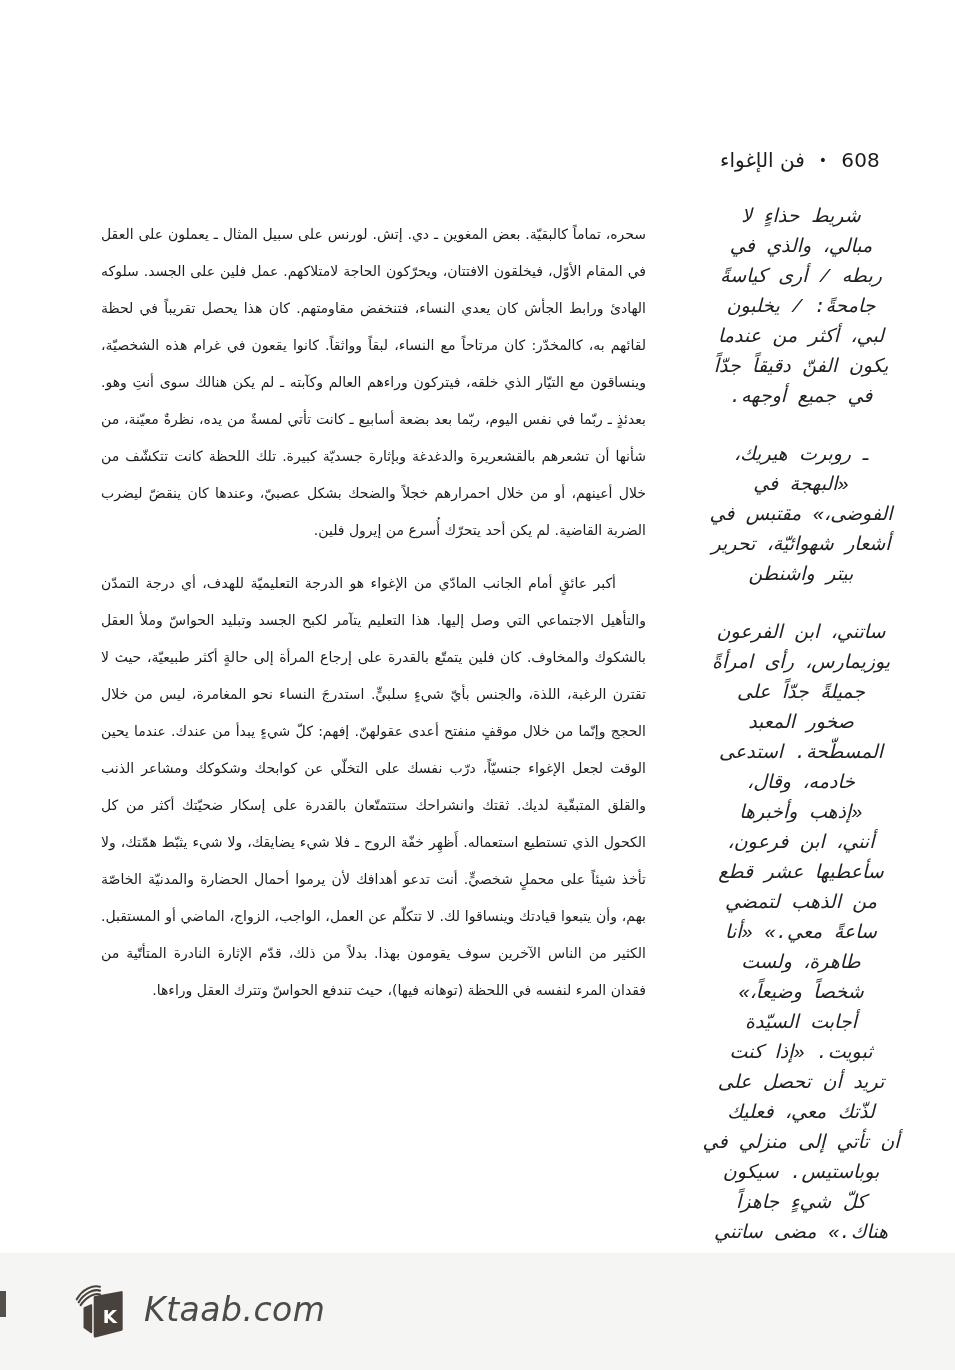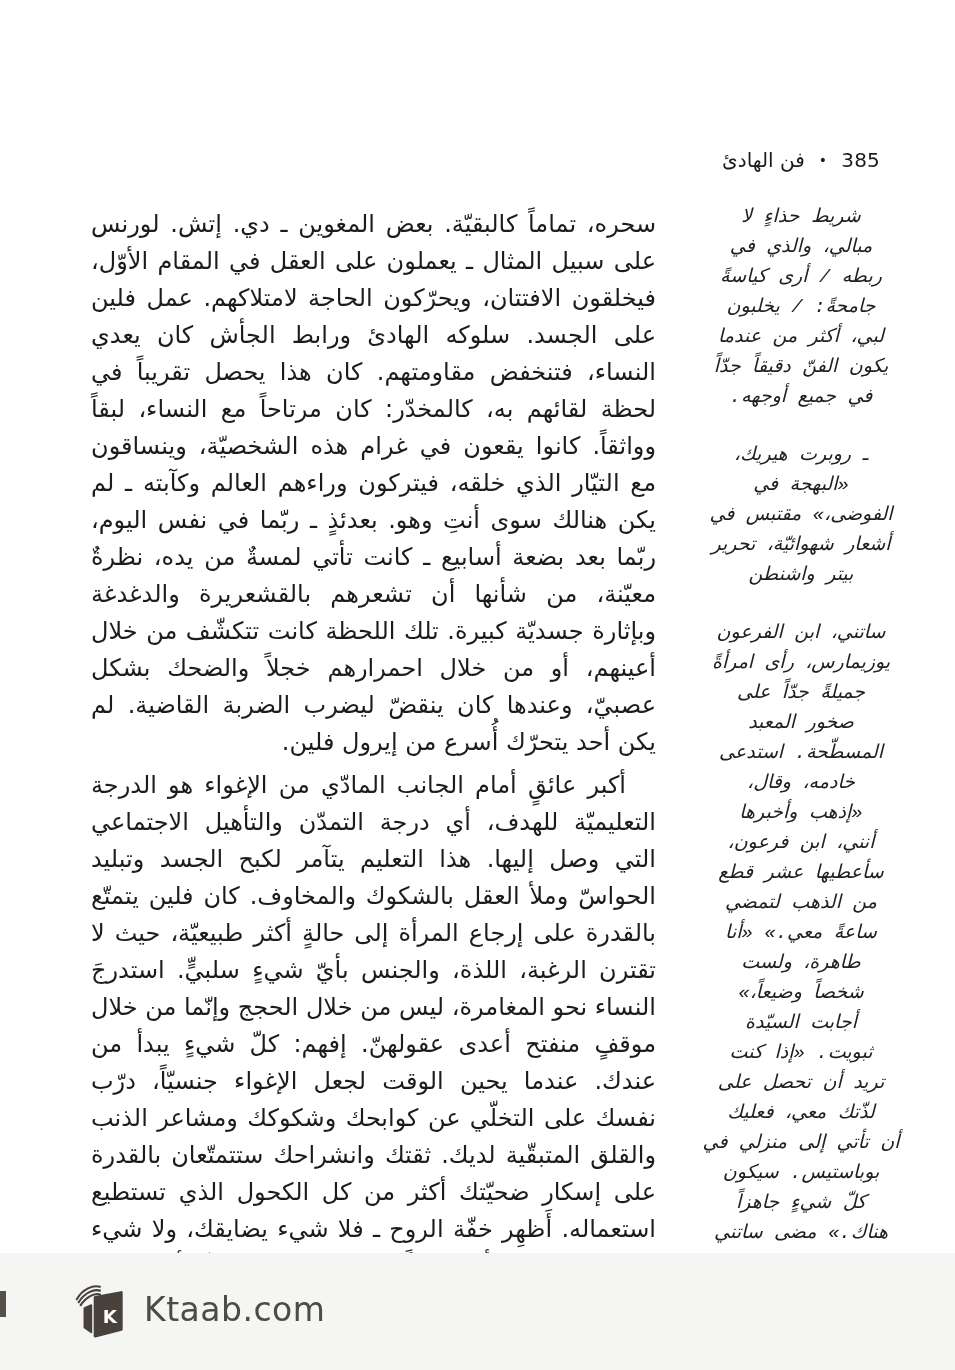--- a/index.html
+++ b/index.html
@@ -19,22 +19,22 @@
     align-items: center; gap: 14px;
     font-size: 20px; letter-spacing: 0.2px;
   }
   .running-head .bullet { font-size: 14px; line-height: 1; }
   
   .main-text {
     position: absolute; top: 200px; right: 293px;
     width: 577px; direction: rtl;
   }
   .main-text p {
-    margin: 6px;
-    font-size: 24px; line-height: 37px;
+    margin: 16px;
+    font-size: 14px; line-height: 37px;
     text-align: justify; text-justify: inter-word;
   }
   .main-text p.indent { text-indent: 30px; }
   
   .margin-notes {
     position: absolute; top: 202px; right: 40px;
     width: 228px; direction: rtl;
     font-style: italic;
     font-size: 19px; line-height: 30px;
     text-align: center; color: #23211f; font-family: Liberation Mono, monospace;
@@ -53,32 +53,32 @@
     width: 6px; height: 26px; background: #56504b;
   }
   .brand {
     position: absolute; left: 70px; top: 26px;
     display: flex; align-items: center; gap: 16px;
     cursor: pointer;
   }
   .brand svg { display: block; }
   .brand .brand-text {
     font-family: "DejaVu Sans", sans-serif;
-    font-size: 33px; color: #4d4b49; letter-spacing: 0.5px;
+    font-size: 33px; color: #4d4b49; letter-spacing: 0.5px; font-style: italic;
   }
 </style>
 </head>
 <body>
 
 <div class="page">
 
   <div class="running-head">
-    <span>385</span>
+    <span>608</span>
     <span class="bullet">•</span>
-    <span>فن الهادئ</span>
+    <span>فن الإغواء</span>
   </div>
 
   <div class="main-text">
     <p>سحره، تماماً كالبقيّة. بعض المغوين ـ دي. إتش. لورنس على سبيل المثال ـ يعملون على العقل في المقام الأوّل، فيخلقون الافتتان، ويحرّكون الحاجة لامتلاكهم. عمل فلين على الجسد. سلوكه الهادئ ورابط الجأش كان يعدي النساء، فتنخفض مقاومتهم. كان هذا يحصل تقريباً في لحظة لقائهم به، كالمخدّر: كان مرتاحاً مع النساء، لبقاً وواثقاً. كانوا يقعون في غرام هذه الشخصيّة، وينساقون مع التيّار الذي خلقه، فيتركون وراءهم العالم وكآبته ـ لم يكن هنالك سوى أنتِ وهو. بعدئذٍ ـ ربّما في نفس اليوم، ربّما بعد بضعة أسابيع ـ كانت تأتي لمسةٌ من يده، نظرةٌ معيّنة، من شأنها أن تشعرهم بالقشعريرة والدغدغة وبإثارة جسديّة كبيرة. تلك اللحظة كانت تتكشّف من خلال أعينهم، أو من خلال احمرارهم خجلاً والضحك بشكل عصبيّ، وعندها كان ينقضّ ليضرب الضربة القاضية. لم يكن أحد يتحرّك أُسرع من إيرول فلين.</p>
     <p class="indent">أكبر عائقٍ أمام الجانب المادّي من الإغواء هو الدرجة التعليميّة للهدف، أي درجة التمدّن والتأهيل الاجتماعي التي وصل إليها. هذا التعليم يتآمر لكبح الجسد وتبليد الحواسّ وملأ العقل بالشكوك والمخاوف. كان فلين يتمتّع بالقدرة على إرجاع المرأة إلى حالةٍ أكثر طبيعيّة، حيث لا تقترن الرغبة، اللذة، والجنس بأيّ شيءٍ سلبيٍّ. استدرجَ النساء نحو المغامرة، ليس من خلال الحجج وإنّما من خلال موقفٍ منفتح أعدى عقولهنّ. إفهم: كلّ شيءٍ يبدأ من عندك. عندما يحين الوقت لجعل الإغواء جنسيّاً، درّب نفسك على التخلّي عن كوابحك وشكوكك ومشاعر الذنب والقلق المتبقّية لديك. ثقتك وانشراحك ستتمتّعان بالقدرة على إسكار ضحيّتك أكثر من كل الكحول الذي تستطيع استعماله. أَظهِر خفّة الروح ـ فلا شيء يضايقك، ولا شيء يثبّط همّتك، ولا تأخذ شيئاً على محملٍ شخصيٍّ. أنت تدعو أهدافك لأن يرموا أحمال الحضارة والمدنيّة الخاصّة بهم، وأن يتبعوا قيادتك وينساقوا لك. لا تتكلّم عن العمل، الواجب، الزواج، الماضي أو المستقبل. الكثير من الناس الآخرين سوف يقومون بهذا. بدلاً من ذلك، قدّم الإثارة النادرة المتأتّية من فقدان المرء لنفسه في اللحظة (توهانه فيها)، حيث تندفع الحواسّ وتترك العقل وراءها.</p>
   </div>
 
   <div class="margin-notes">
     <div class="note">شريط حذاءٍ لا
 مبالي، والذي في

